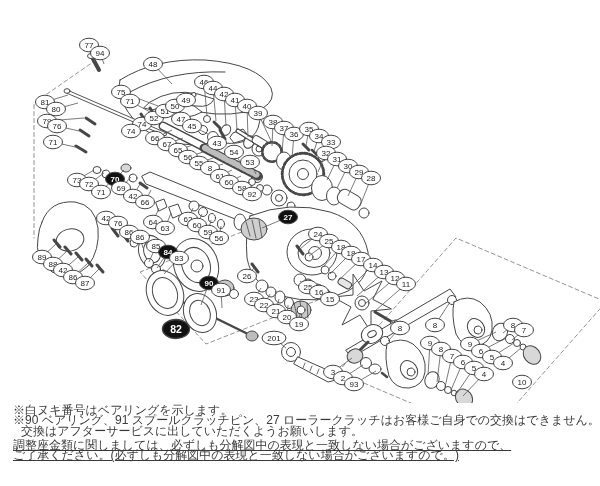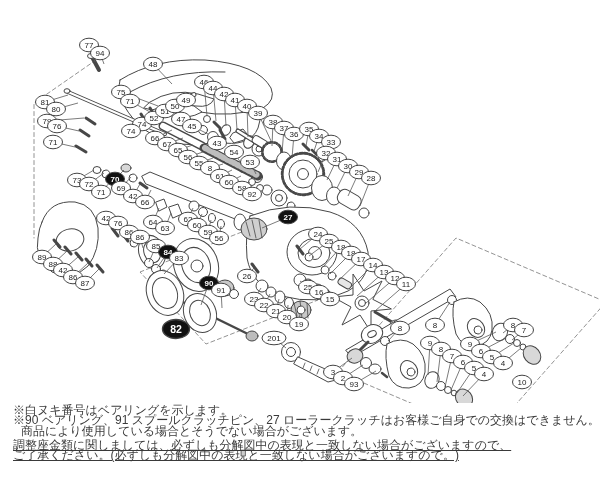--- a/index.html
+++ b/index.html
@@ -806,21 +806,21 @@
         <g>
           <ellipse cx="354" cy="384" rx="9.5" ry="6.8" fill="#ffffff" stroke="#444444" stroke-width="1"></ellipse>
           <text x="354" y="386.9" text-anchor="middle" font-size="8" fill="#222222" stroke="none">93</text>
         </g>
       </g>
   </svg>
 
   <div class="notes notes-a">
     <div class="note-line">※白ヌキ番号はベアリングを示します。</div>
     <div class="note-line">※90 ベアリング、91 スプールクラッチピン、27 ローラークラッチはお客様ご自身での交換はできません。</div>
-    <div class="note-line indent">商品により使用している場合とそうでない場合がございます。</div>
+    <div class="note-line indent">交換はアフターサービスに出していただくようお願いします。</div>
   </div>
 
   <div class="notes notes-b">
     <div class="note-line">調整座金類に関しましては、必ずしも分解図中の表現と一致しない場合がございますので、</div>
     <div class="note-line">ご了承ください。(必ずしも分解図中の表現と一致しない場合がございますので。)</div>
   </div>
 
 </div>
 
 </body></html>

